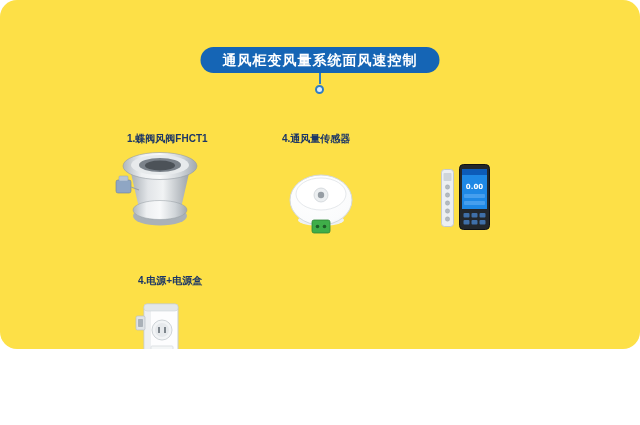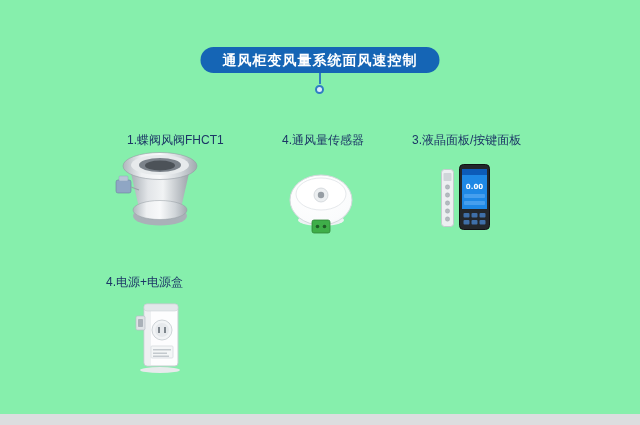--- a/index.html
+++ b/index.html
@@ -1,22 +1,23 @@
 <!DOCTYPE html>
 <html><head>
 <meta charset="utf-8">
 <style>
   * { margin: 0; padding: 0; box-sizing: border-box; }
   body { background: #ffffff; font-family: "Liberation Sans", sans-serif; }
   .canvas {
     position: relative;
     width: 640px;
-    height: 425px;
-    background: #86efac;
+    height: 349px;
+    background: #fde047;
     overflow: hidden;
+    border-radius: 17px;
   }
   .banner {
     position: absolute;
     top: 47px;
     left: 50%;
     transform: translateX(-50%);
     background: #1565b5;
     color: #ffffff;
     font-size: 14px;
     font-weight: bold;
@@ -40,30 +41,30 @@
     left: 315px;
     top: 85px;
     width: 9px;
     height: 9px;
     border-radius: 50%;
     border: 2px solid #2f7cc4;
     background: #dcebfa;
   }
   .item-label {
     position: absolute;
-    font-size: 12px;
-    font-weight: normal;
+    font-size: 10px;
+    font-weight: bold;
     color: #1c3666;
     white-space: nowrap;
     text-align: right;
   }
   .label-1 { left: 127px; top: 132px; }
   .label-2 { left: 282px; top: 132px; }
   .label-3 { left: 412px; top: 132px; }
-  .label-4 { left: 106px; top: 274px; }
+  .label-4 { left: 138px; top: 274px; }
   .img { position: absolute; }
   .valve-img   { left: 114px; top: 146px; }
   .sensor-img  { left: 281px; top: 168px; }
   .keypad-img  { left: 441px; top: 169px; }
   .lcd-img     { left: 459px; top: 164px; }
   .power-img   { left: 134px; top: 300px; }
   .footer-strip {
     position: absolute;
     left: 0; top: 414px;
     width: 640px; height: 11px;
@@ -122,21 +123,20 @@
     <ellipse cx="40" cy="52" rx="23" ry="6" fill="#eef1f3"></ellipse>
     <ellipse cx="40" cy="32" rx="31" ry="25" fill="url(#sg)" stroke="#d3d8dc" stroke-width="1"></ellipse>
     <ellipse cx="40" cy="26" rx="25" ry="16" fill="#ffffff" stroke="#e6e9ec" stroke-width="1"></ellipse>
     <circle cx="40" cy="27" r="7" fill="#eceff1" stroke="#cfd4d8" stroke-width="0.8"></circle>
     <circle cx="40" cy="27" r="3.2" fill="#969da4"></circle>
     <rect x="31" y="52" width="18" height="13" rx="2" fill="#3fae49" stroke="#2e8536" stroke-width="0.8"></rect>
     <circle cx="36.5" cy="58.5" r="1.8" fill="#1e5c26"></circle>
     <circle cx="43.5" cy="58.5" r="1.8" fill="#1e5c26"></circle>
   </svg>
 
-  <div class="item-label label-3">3.液晶面板/按键面板</div>
   <svg class="img keypad-img" width="13" height="58" viewBox="0 0 13 58">
     <rect x="0.5" y="0.5" width="12" height="57" rx="3" fill="#eceff1" stroke="#c3c9ce"></rect>
     <rect x="2.5" y="4" width="8" height="8" rx="1" fill="#cfd5d9"></rect>
     <circle cx="6.5" cy="18" r="2.2" fill="#b3bac0" stroke="#9aa1a7" stroke-width="0.4"></circle>
     <circle cx="6.5" cy="26" r="2.2" fill="#b3bac0" stroke="#9aa1a7" stroke-width="0.4"></circle>
     <circle cx="6.5" cy="34" r="2.2" fill="#b3bac0" stroke="#9aa1a7" stroke-width="0.4"></circle>
     <circle cx="6.5" cy="42" r="2.2" fill="#b3bac0" stroke="#9aa1a7" stroke-width="0.4"></circle>
     <circle cx="6.5" cy="50" r="2.2" fill="#b3bac0" stroke="#9aa1a7" stroke-width="0.4"></circle>
   </svg>
   <svg class="img lcd-img" width="31" height="66" viewBox="0 0 31 66">

